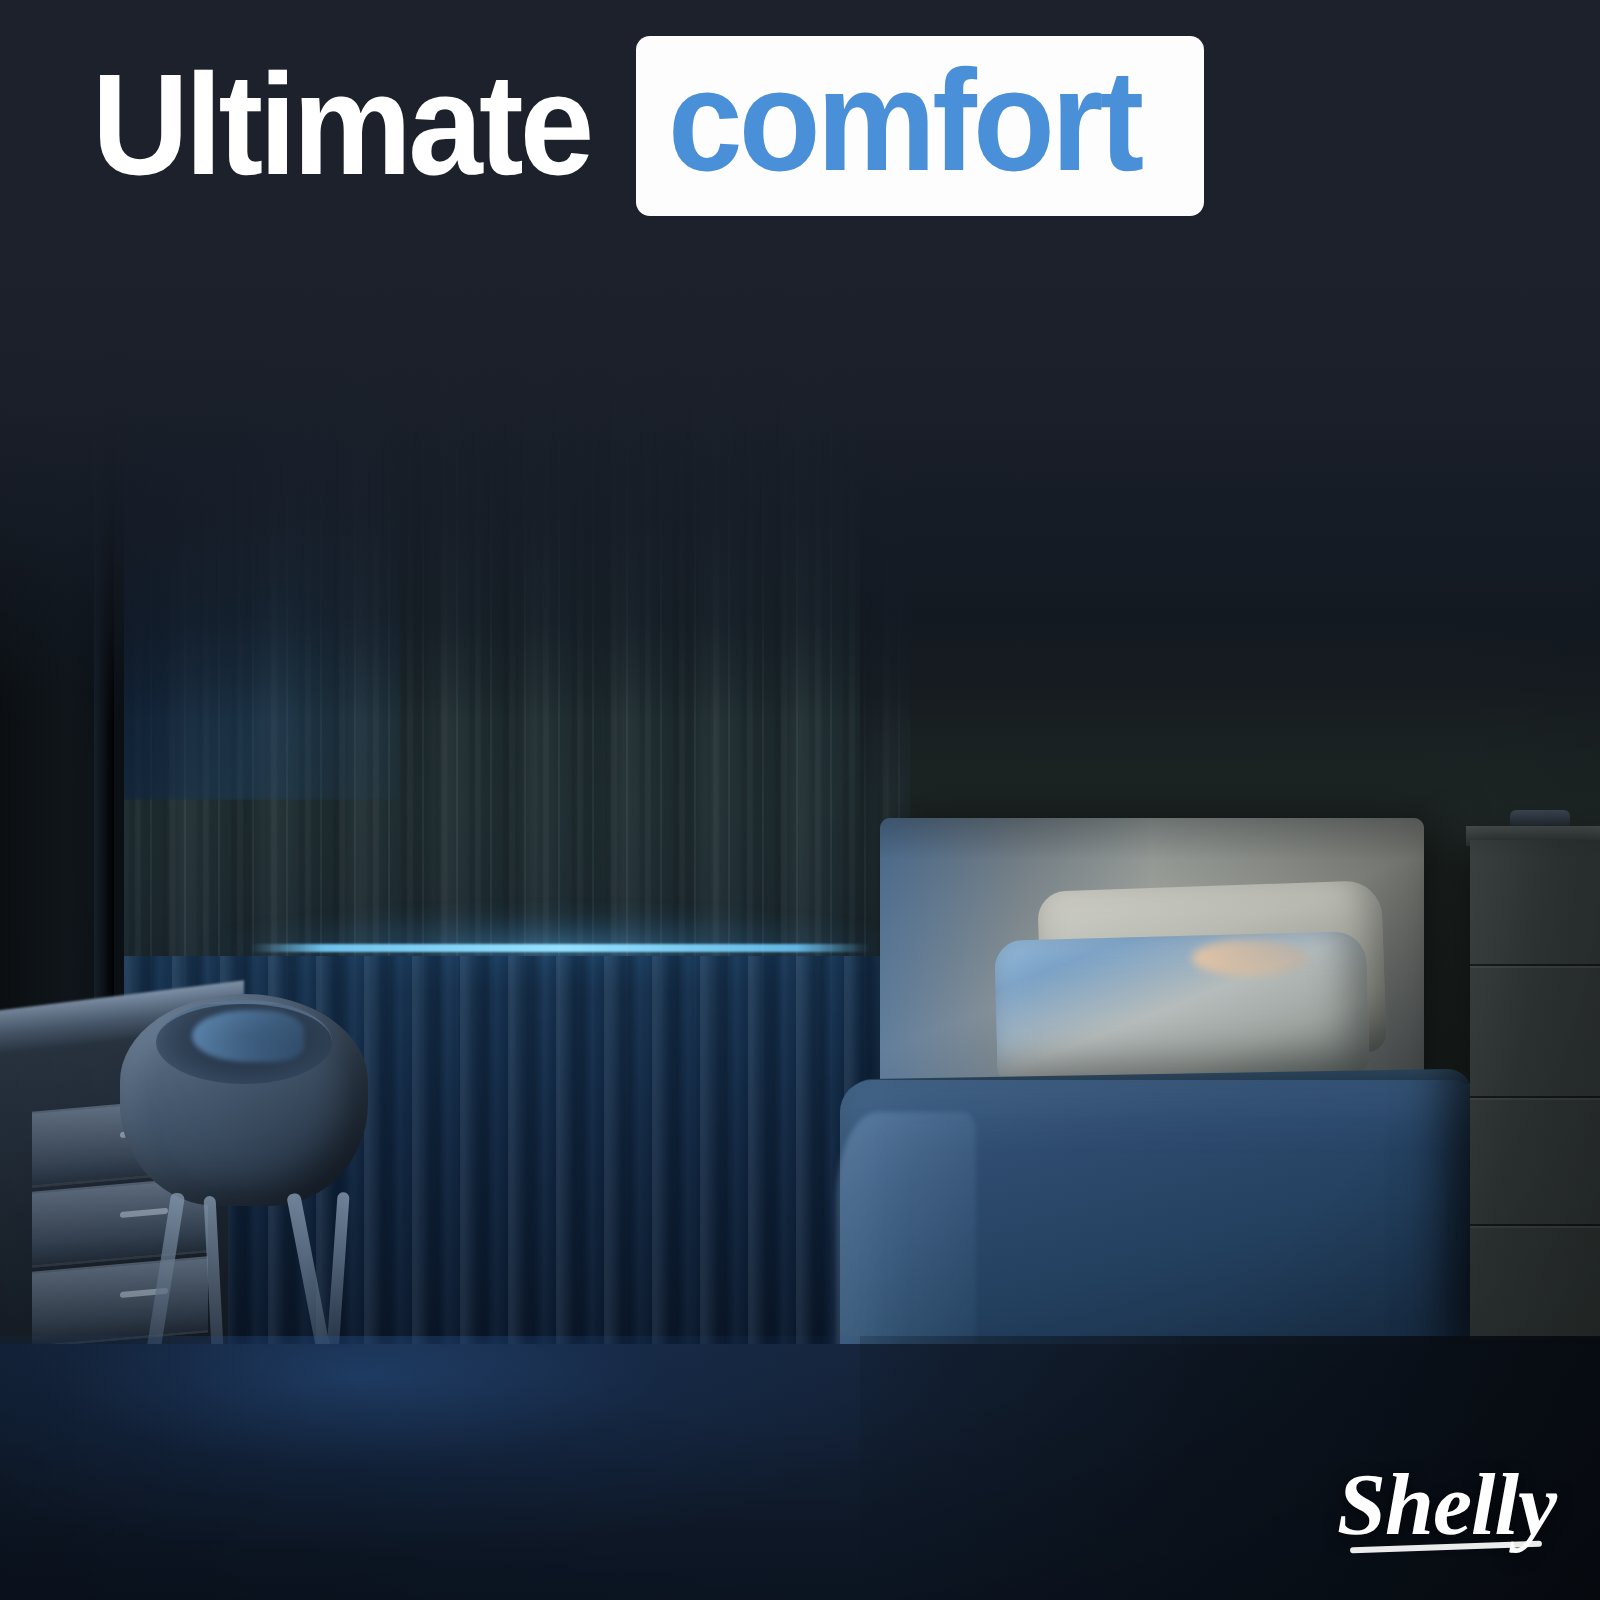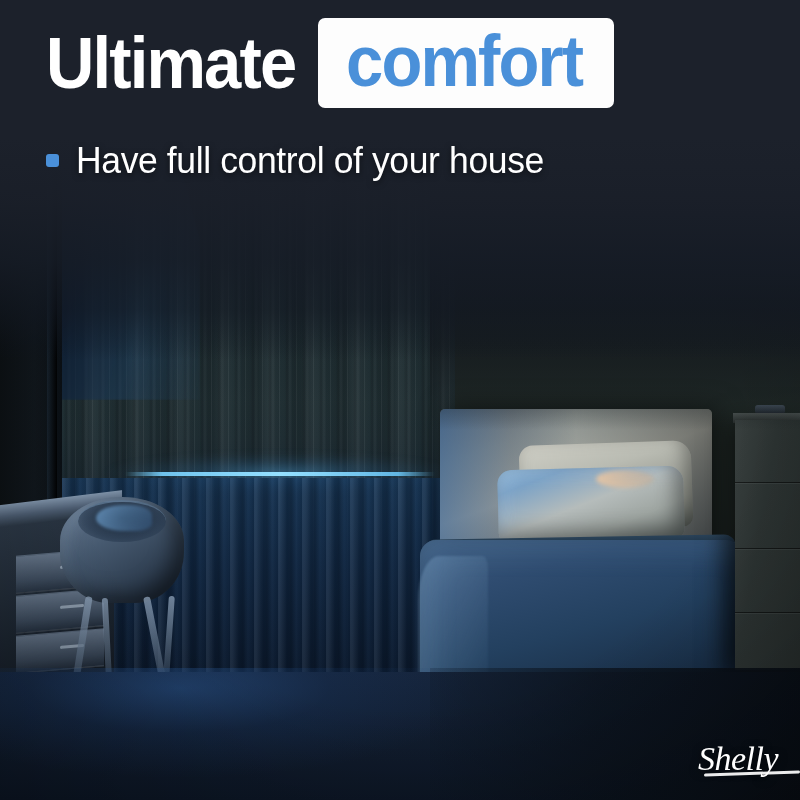--- a/index.html
+++ b/index.html
@@ -423,21 +423,21 @@
     line-height: 1;
     letter-spacing: -2.0px;
     color: #ffffff;
     transform: scaleX(0.93);
     transform-origin: left center;
     padding-right: 8px;
   }
   .headline .hl-box {
     background: #fdfdfd;
     border-radius: 7px;
-    padding: 7px 14px 11px 28px;
+    padding: 7px 14px 11px 16px;
     margin-left: -4px;
     display: inline-block;
   }
   .headline .word-accent {
     font-family: "Liberation Sans", sans-serif;
     font-weight: bold;
     font-size: 72px;
     line-height: 1;
     letter-spacing: -2.0px;
     color: #4a90d9;
@@ -477,22 +477,22 @@
     text-shadow: 0 2px 7px rgba(0,0,0,0.55);
   }
 
   
   .logo {
     position: absolute;
     right: 22px;
     bottom: 22px;
     font-family: "Liberation Serif", serif;
     font-style: italic;
-    font-weight: normal;
-    font-size: 34px;
+    font-weight: bold;
+    font-size: 44px;
     color: #ffffff;
     letter-spacing: -0.5px;
     text-shadow: 0 2px 8px rgba(0,0,0,0.7);
   }
   .logo .logo-underline {
     position: absolute;
     left: 6px;
     bottom: 3px;
     width: 96px;
     height: 3px;
@@ -582,24 +582,20 @@
   <div class="content">
 
     <div class="headline">
       <span class="word-plain">Ultimate</span>
       <span class="hl-box">
         <span class="word-accent">comfort</span>
       </span>
     </div>
 
     <div class="bullets">
-      <div class="bullet-row">
-        <span class="bullet-marker"></span>
-        <span class="bullet-text">Have full control of your house</span>
-      </div>
     </div>
 
     <div class="logo">
       <span>Shelly</span>
       <span class="logo-underline"></span>
     </div>
 
   </div>
 </div>
 

